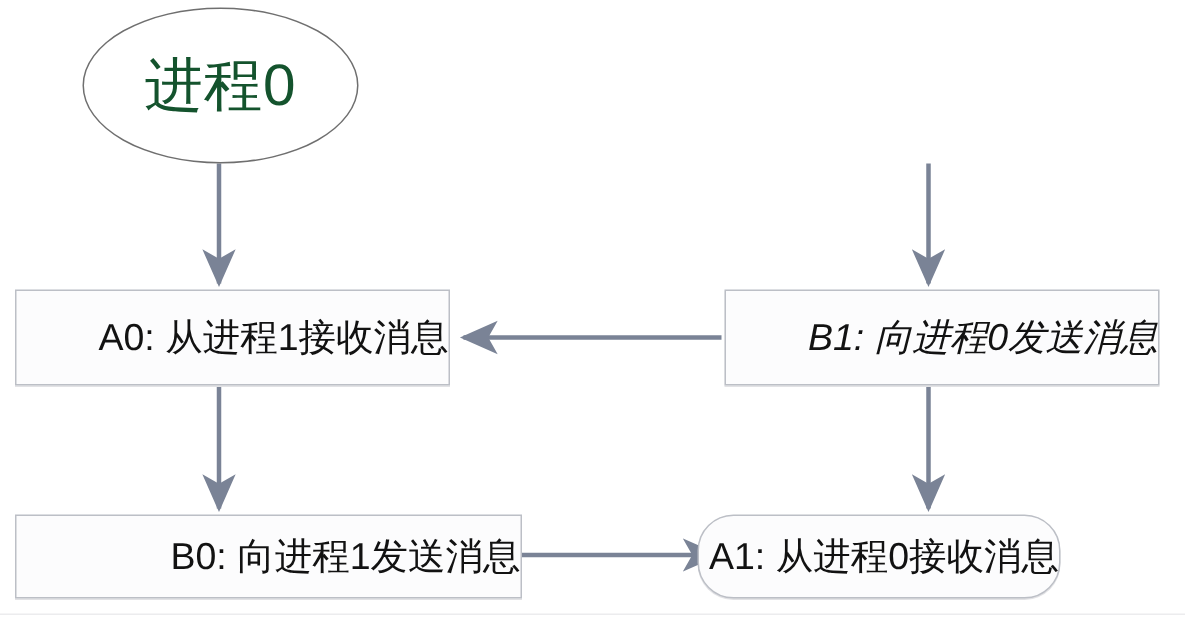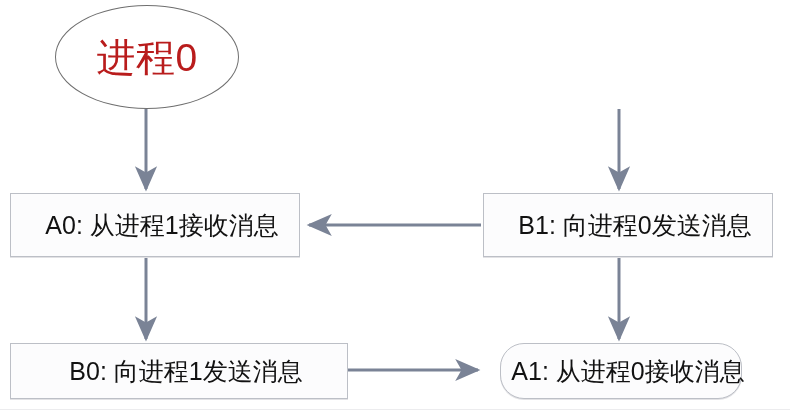--- a/index.html
+++ b/index.html
@@ -31,29 +31,29 @@
     background: #fdfdfd;
   }
   .ellipse {
     border: 1.4px solid #6f6f6f;
     border-radius: 50%;
     justify-content: center;
     background: #ffffff;
   }
   .ellipse .label {
     font-size: 39px;
-    color: #b91c1c;
+    color: #14532d;
     letter-spacing: 0.5px;
     line-height: 1;
     white-space: nowrap;
   }
   .box {
     border: 1.5px solid #bcbfc6;
     background: #fcfcfd;
-    justify-content: center;
+    justify-content: flex-end;
     box-shadow: 0 1px 0 rgba(140,140,150,0.25);
   }
   .box .label {
     font-size: 25px;
     color: #121212;
     white-space: nowrap;
     padding-left: 14px;
     line-height: 1;
   }
   .baseline-artifact {
@@ -104,27 +104,27 @@
 
   <div class="node ellipse" style="left:55px; top:5px; width:184px; height:104px;">
     <span class="label">进程0</span>
   </div>
 
 
   <div class="node box" style="left:10px; top:193px; width:290px; height:64px;">
     <span class="label">A0: 从进程1接收消息</span>
   </div>
 
-  <div class="node box" style="left:483px; top:193px; width:290px; height:64px;">
+  <div class="node box" style="left:483px; top:193px; width:290px; height:64px;font-style:italic;">
     <span class="label">B1: 向进程0发送消息</span>
   </div>
 
   <div class="node box" style="left:10px; top:343px; width:338px; height:56px;">
     <span class="label">B0: 向进程1发送消息</span>
   </div>
 
-  <div class="node box" style="left:500px; top:343px; width:242px; height:56px;border-radius:24px;">
+  <div class="node box" style="left:465px; top:343px; width:242px; height:56px;border-radius:24px;">
     <span class="label">A1: 从进程0接收消息</span>
   </div>
 
   <div class="baseline-artifact"></div>
 
 </div>
 
 </body></html>

